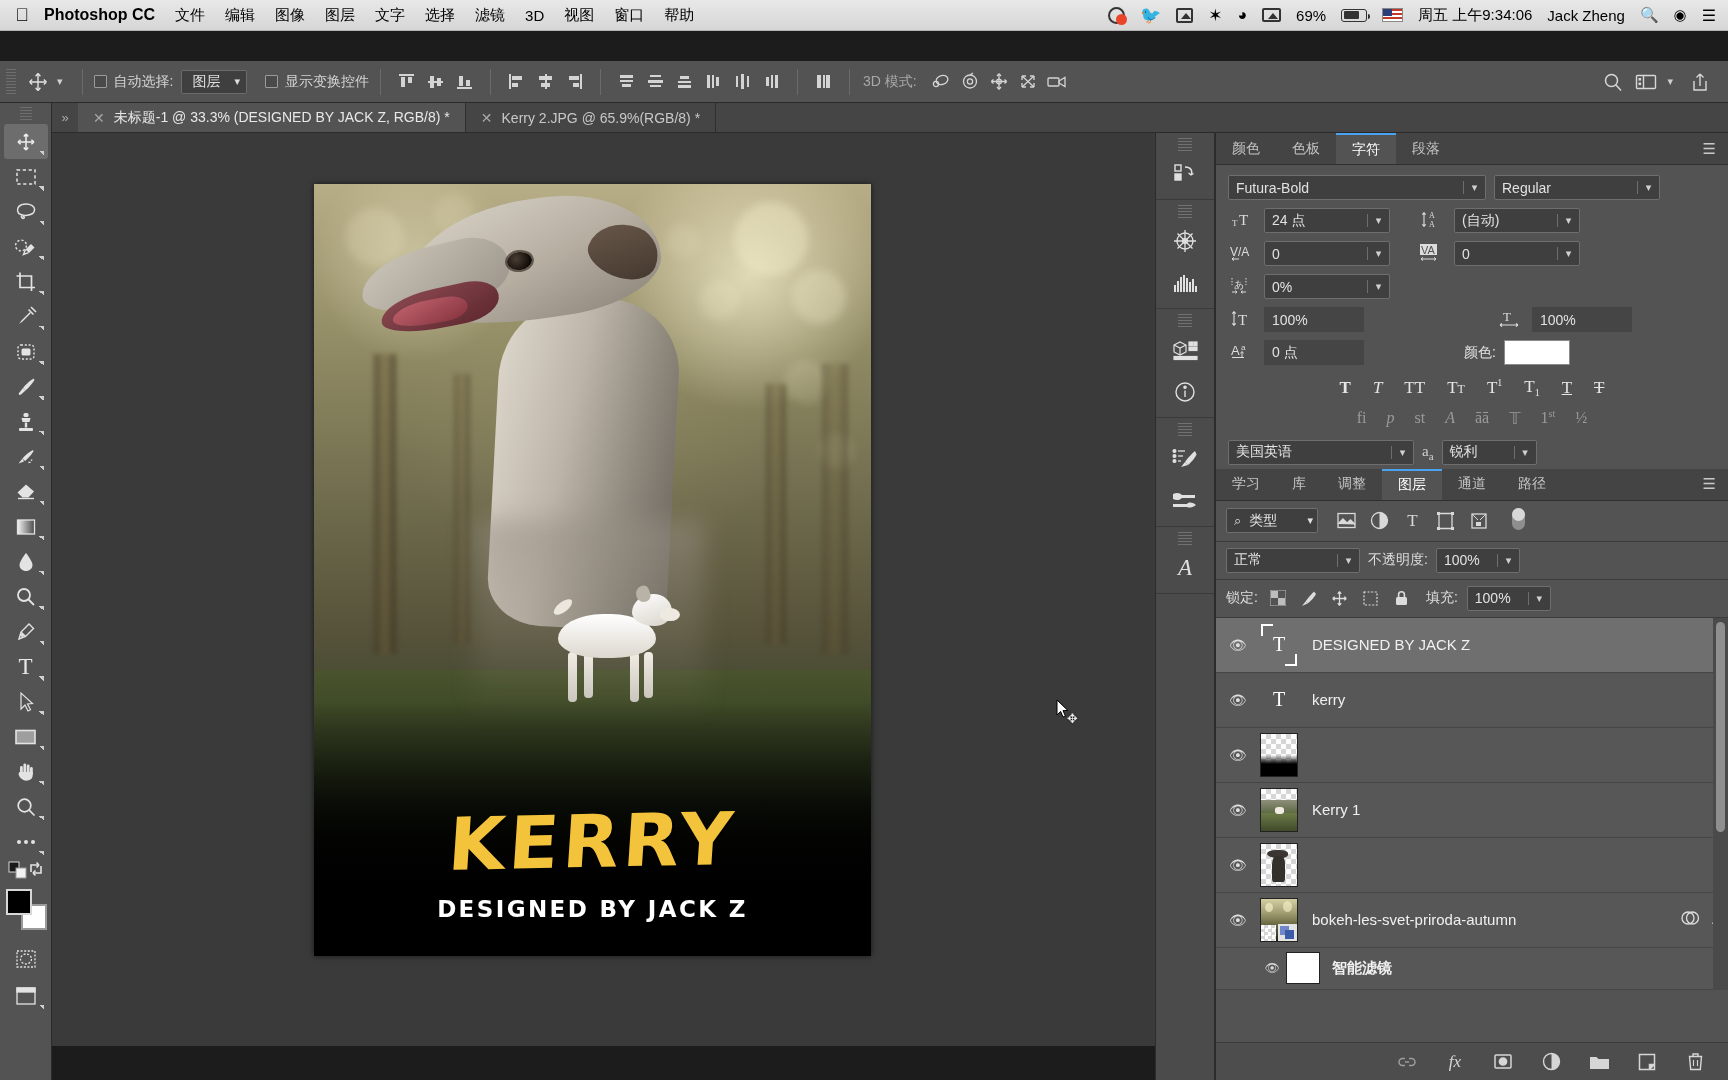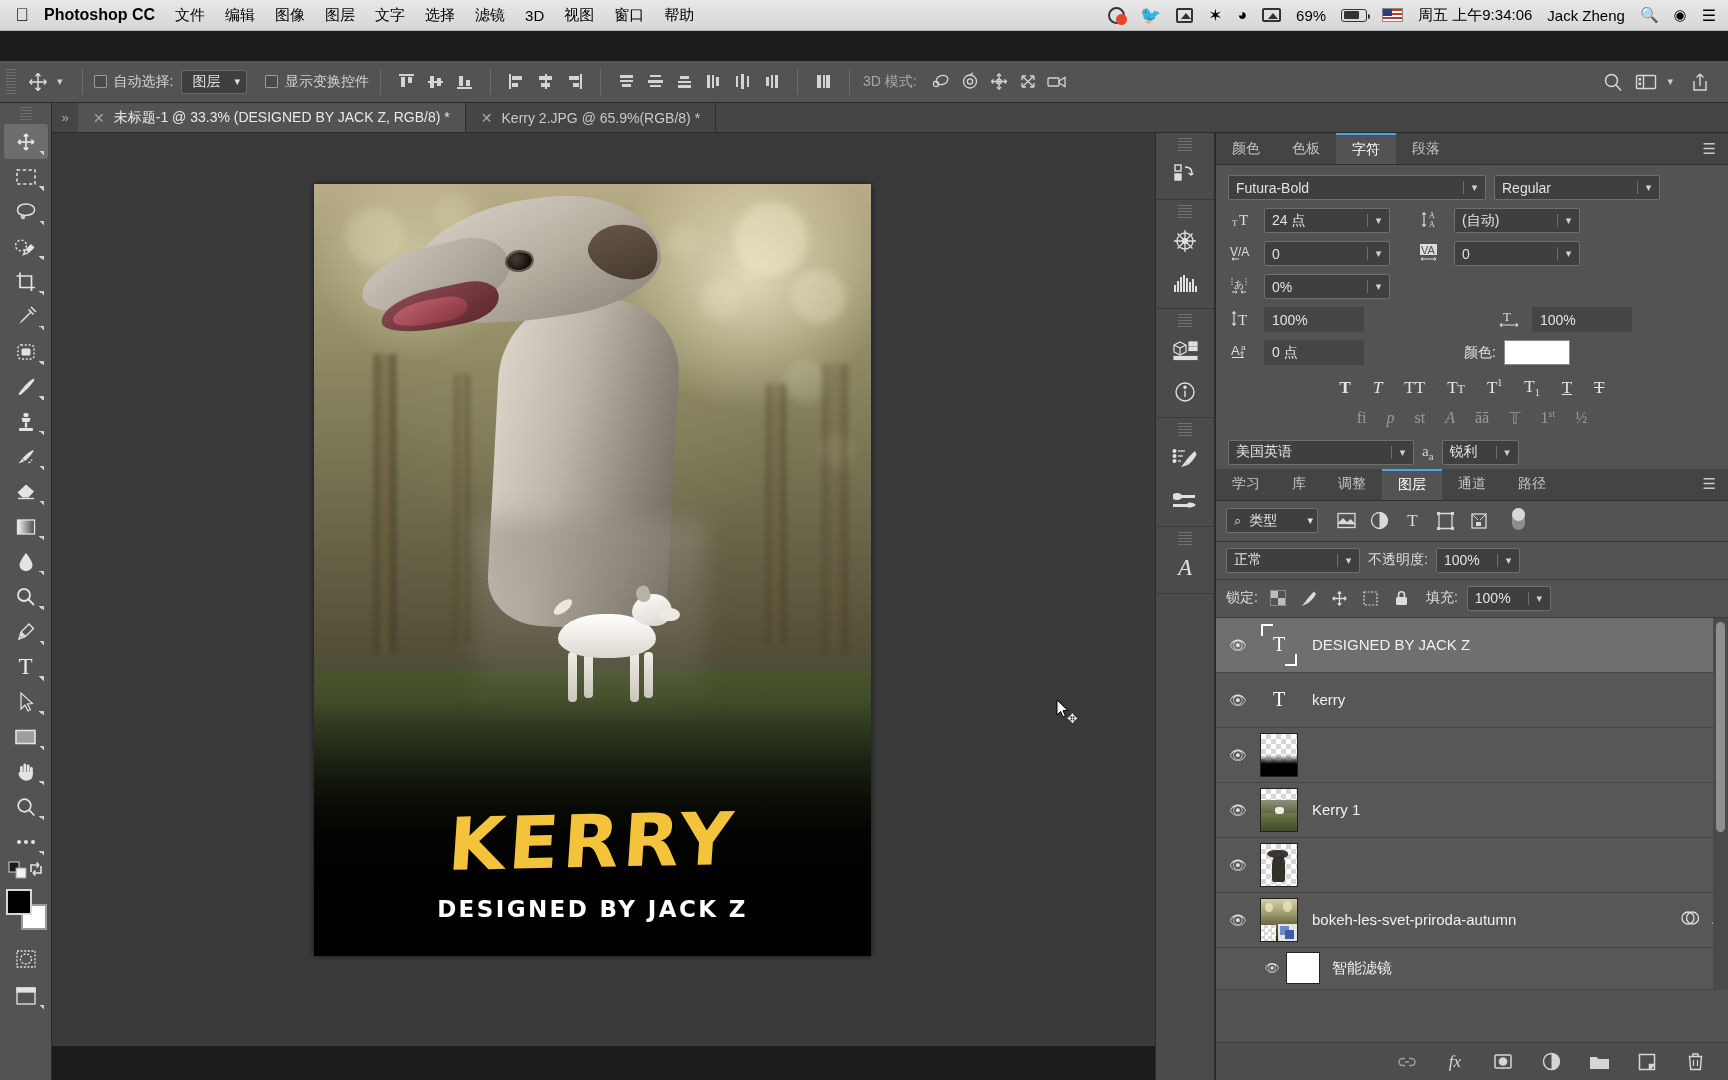--- a/index.html
+++ b/index.html
@@ -325,21 +325,21 @@
   .thumb.tbox.framed { position:relative; }
   .thumb.tbox.framed::before,.thumb.tbox.framed::after{
     content:"";position:absolute;width:10px;height:10px;border:2px solid #fff;}
   .thumb.tbox.framed::before{left:0;top:0;border-right:none;border-bottom:none;}
   .thumb.tbox.framed::after{right:0;bottom:0;border-left:none;border-top:none;}
   .lname { color:#f0f0f0; font-size:15px; flex:1; white-space:nowrap; overflow:hidden; }
   .lright { display:flex;align-items:center;gap:12px;padding-right:10px;color:#ddd;font-size:14px; }
   .subrow { display:flex;align-items:center;height:42px;background:#575757;border-bottom:1px solid #464646;padding-left:42px; }
   .subrow .eye2 { width:28px;text-align:center;color:#ddd;font-size:12px; }
   .subrow .wthumb { width:34px;height:32px;background:#fff;border:1px solid #222;margin-right:12px; }
-  .subrow .sname { color:#f0f0f0;font-size:15px;font-weight:normal; }
+  .subrow .sname { color:#f0f0f0;font-size:15px;font-weight:bold; }
 
   .vscroll {
     position:absolute; right:3px; top:4px; width:9px; height:210px;
     background:#8f8f8f; border-radius:5px;
   }
   .vtrack { position:absolute; right:0; top:0; width:15px; bottom:0; background:#4a4a4a; }
 
   .panelfooter {
     position:absolute; left:0;right:0;bottom:0; height:38px; background:#4d4d4d;
     border-top:1px solid #3a3a3a; display:flex; align-items:center; justify-content:flex-end;
@@ -1069,21 +1069,21 @@
         <span style="font-family:'Liberation Serif',serif;">1<sup style="font-size:10px;">st</sup></span>
         <span style="font-family:'Liberation Serif',serif;">½</span>
       </div>
 
       <div class="row" style="margin-top:12px;margin-bottom:4px;">
         <div class="field" style="width:186px;">
           <span class="val">美国英语</span>
           <span class="dd">▾</span>
         </div>
         <span style="color:#d0d0d0;font-size:15px;font-family:'Liberation Serif',serif;">a<sub style="font-size:11px;">a</sub></span>
-        <div class="field" style="width:77px;">
+        <div class="field" style="width:95px;">
           <span class="val">锐利</span>
           <span class="dd">▾</span>
         </div>
       </div>
     </div>
 
     <div class="ptabs">
       <div class="ptab">学习</div>
       <div class="ptab">库</div>
       <div class="ptab">调整</div>

